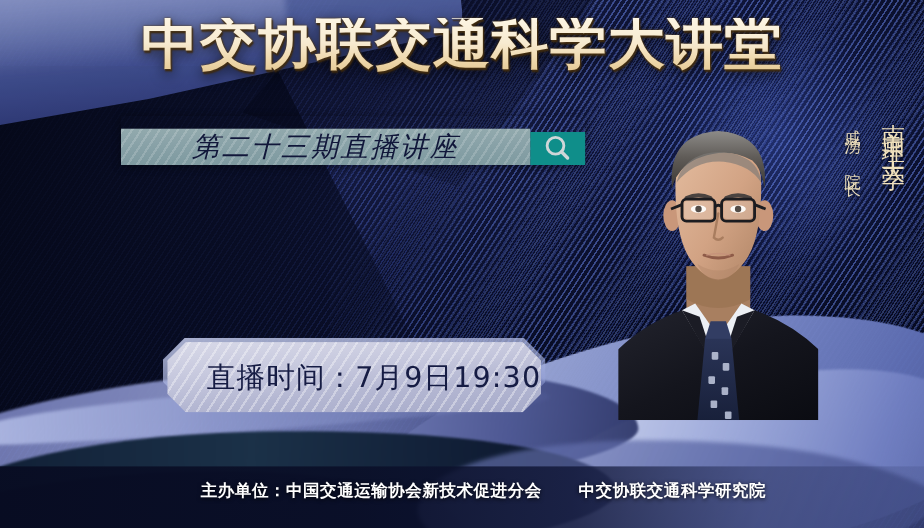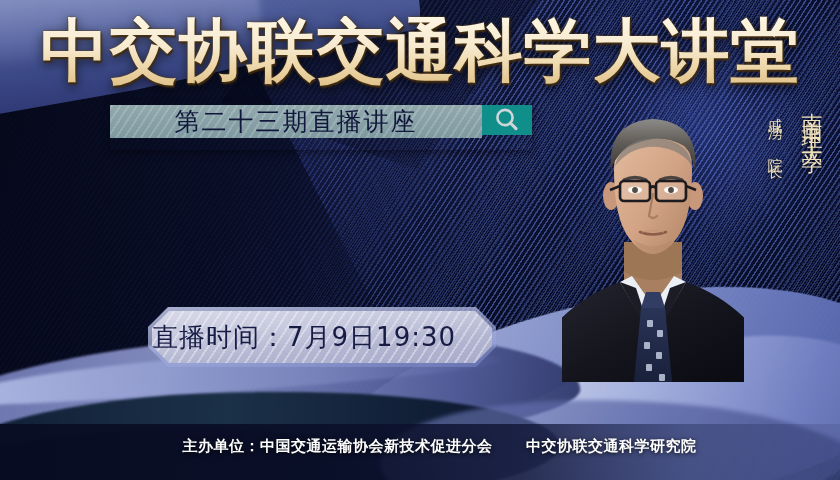--- a/index.html
+++ b/index.html
@@ -146,42 +146,43 @@
   .footer-dark {
     position: absolute; left: 0; right: 0; bottom: 0; height: 56px;
     background: linear-gradient(90deg, rgba(8,12,34,.93) 0%, rgba(10,15,40,.92) 38%, rgba(14,20,52,.78) 62%, rgba(20,28,68,.35) 82%, rgba(24,32,76,.12) 100%);
   }
 
   
   .title {
     position: absolute;
     left: 0; right: 0; top: 16px;
     text-align: center;
-    font-family: Liberation Serif, serif;
-    font-size: 68px;
+    font-family: Liberation Mono, monospace;
+    font-size: 52px;
     font-weight: 700;
     letter-spacing: 1px;
     line-height: 1.05;
     background: linear-gradient(180deg, #fdf6e4 0%, #f7ead0 42%, #efd9ae 68%, #e0c28a 100%);
     -webkit-background-clip: text;
     background-clip: text;
     color: transparent;
     -webkit-text-stroke: 0px;
     filter: drop-shadow(0 0 1px #5a3f16) drop-shadow(1px 2px 0 rgba(60,40,12,.85)) drop-shadow(0 3px 6px rgba(0,0,0,.55));
     white-space: nowrap;
   }
 
   
   .subbar {
     position: absolute;
     left: 110px; top: 105px;
     width: 422px; height: 45px;
     display: flex;
-    align-items: flex-start;
+    align-items: flex-end;
     box-shadow: 0 2px 8px rgba(0,0,0,.45);
+    font-style: italic;
   }
   .subbar-text {
     flex: 1;
     position: relative;
     background: linear-gradient(180deg, #92a9ad 0%, #86a0a6 55%, #7e9aa0 100%);
     display: flex; align-items: center; justify-content: center;
     overflow: hidden;
   }
   .subbar-text::after {
     content: "";
@@ -220,22 +221,22 @@
     line-height: 1.42;
     color: #cf9038;
     letter-spacing: 1.5px;
     text-shadow: 0 2px 5px rgba(0,0,0,.7);
   }
 
   
   .timebadge {
     position: absolute;
     left: 152px; top: 311px;
-    width: 340px; height: 52px;
-    display: flex; align-items: center; justify-content: flex-start;
+    width: 340px; height: 64px;
+    display: flex; align-items: center; justify-content: flex-end;
     background: linear-gradient(175deg, #d8d9e8 0%, #c5c7dd 38%, #b4b7d2 65%, #a7abca 100%);
     clip-path: polygon(17px 0, calc(100% - 17px) 0, 100% 17px, 100% calc(100% - 17px), calc(100% - 17px) 100%, 17px 100%, 0 calc(100% - 17px), 0 17px);
     box-shadow: 0 3px 10px rgba(0,0,0,.5);
   }
   .timebadge::before {
     content: "";
     position: absolute; inset: 0;
     background-image: repeating-linear-gradient(
       -57deg,
       rgba(255,255,255,0) 0px, rgba(255,255,255,0) 6px,

